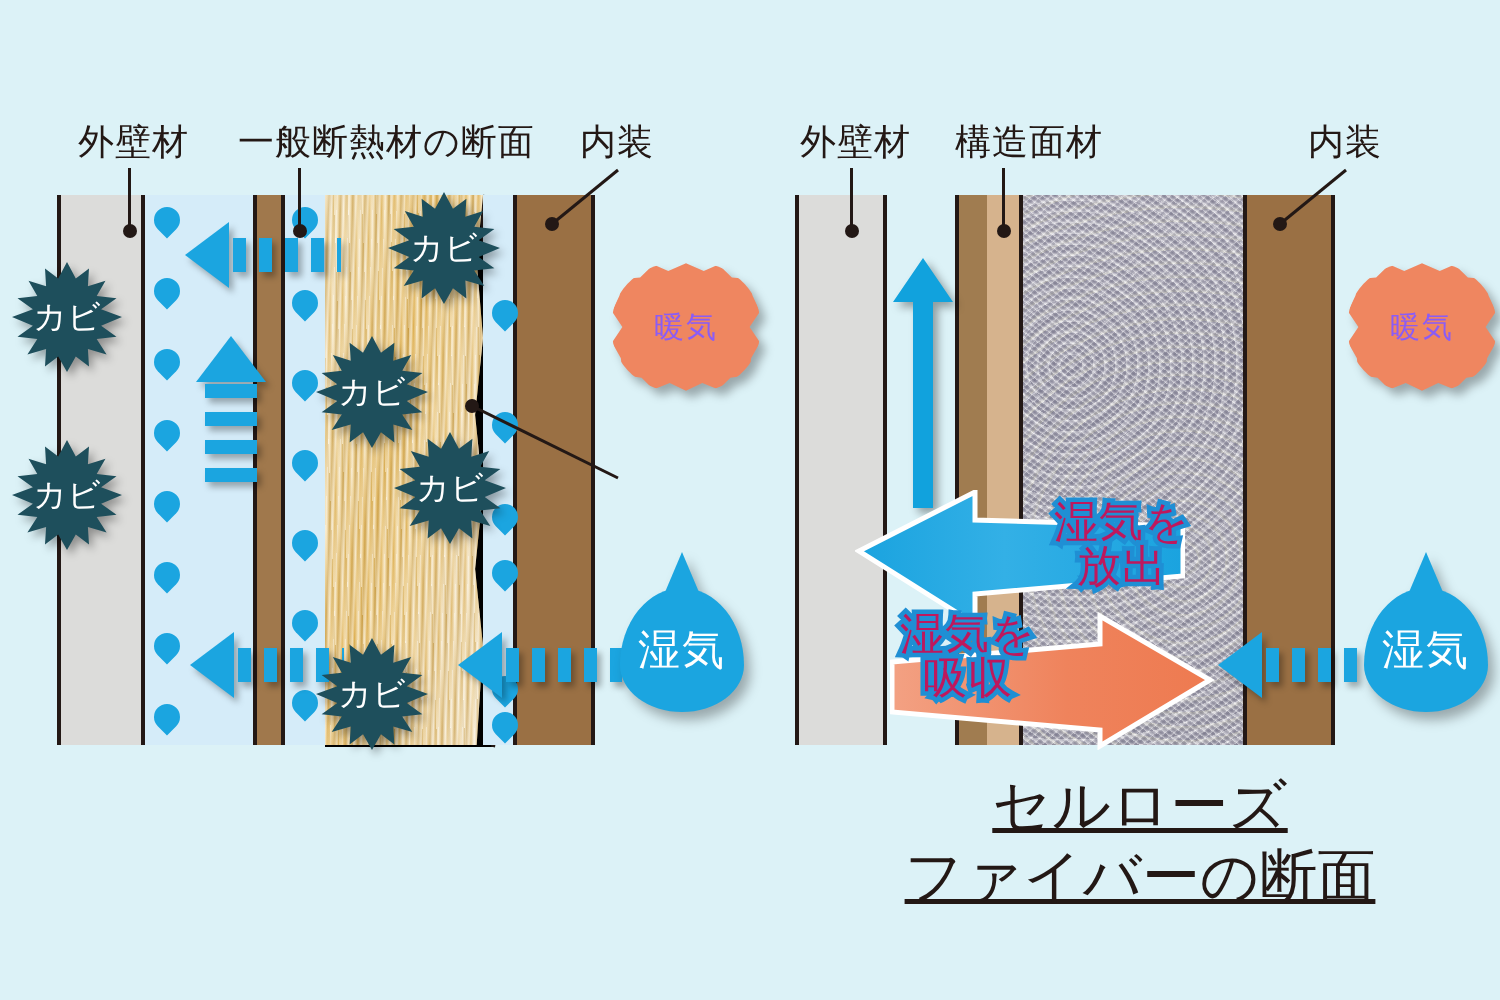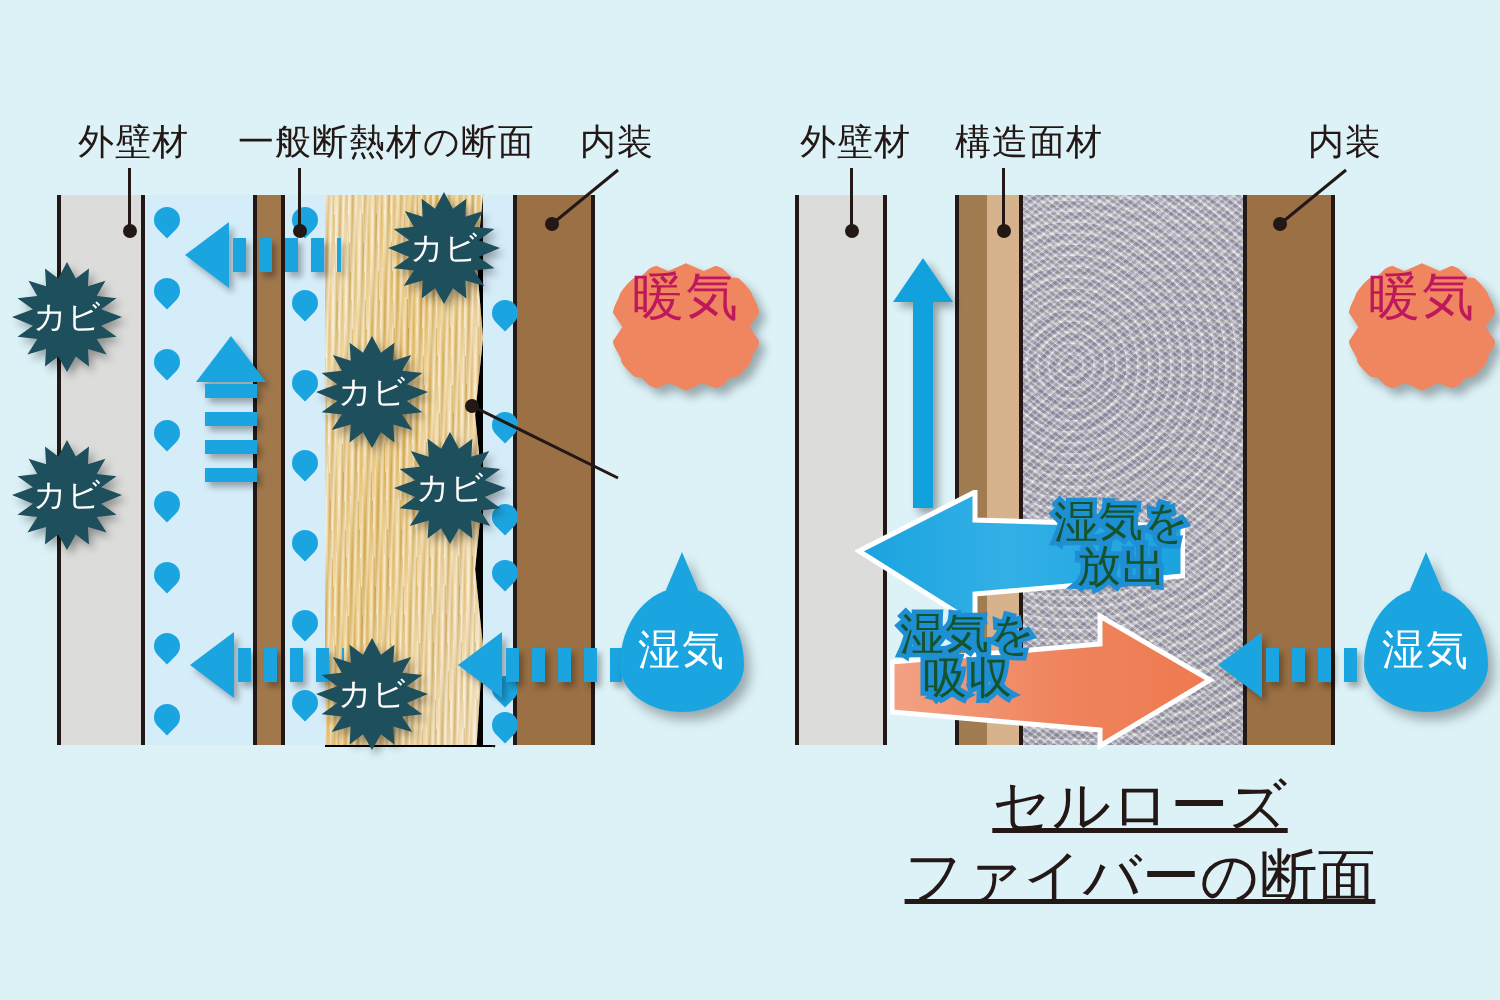--- a/index.html
+++ b/index.html
@@ -134,22 +134,22 @@
       #1ba5e0 0px, #1ba5e0 14px, transparent 14px, transparent 28px);
     filter: drop-shadow(4px 5px 3px rgba(0,0,0,.3));
   }
 
   
   .solid-up { position: absolute; filter: drop-shadow(5px 5px 4px rgba(0,0,0,.35)); }
 
   
   .cloud {
     position: absolute;
-    display: flex; align-items: flex-start; justify-content: center;
-    color: #be185d; font-size: 52px; letter-spacing: 2px;
+    display: flex; align-items: center; justify-content: center;
+    color: #8b5cf6; font-size: 30px; letter-spacing: 2px;
     filter: drop-shadow(6px 7px 5px rgba(0,0,0,.3));
   }
   .cloud .blob {
     position: absolute; inset: 0;
     background: #ef8660;
     clip-path: polygon(
       50% 1%, 62% 7%, 72% 2%, 81% 12%, 93% 13%, 95% 26%,
       100% 38%, 93% 50%, 100% 62%, 94% 74%, 93% 87%, 80% 89%,
       72% 98%, 61% 93%, 50% 99%, 39% 93%, 28% 98%, 20% 89%,
       7% 87%, 6% 74%, 0% 62%, 7% 50%, 0% 38%, 5% 26%,
@@ -174,21 +174,21 @@
   }
   .bigdrop .lab {
     position: absolute; left: 0; right: 0; top: 50%;
     transform: translateY(-50%);
     text-align: center; color: #fff; font-size: 42px; letter-spacing: 2px;
   }
 
   
   .out-lab {
     position: absolute;
-    color: #14532d; font-size: 44px; line-height: 1.0;
+    color: #be185d; font-size: 44px; line-height: 1.0;
     text-align: center; letter-spacing: 1px;
     -webkit-text-stroke: 9px #1f8fd4;
     paint-order: stroke fill;
     white-space: pre-line;
   }
 
   
   .caption {
     position: absolute;
     color: #231815;

